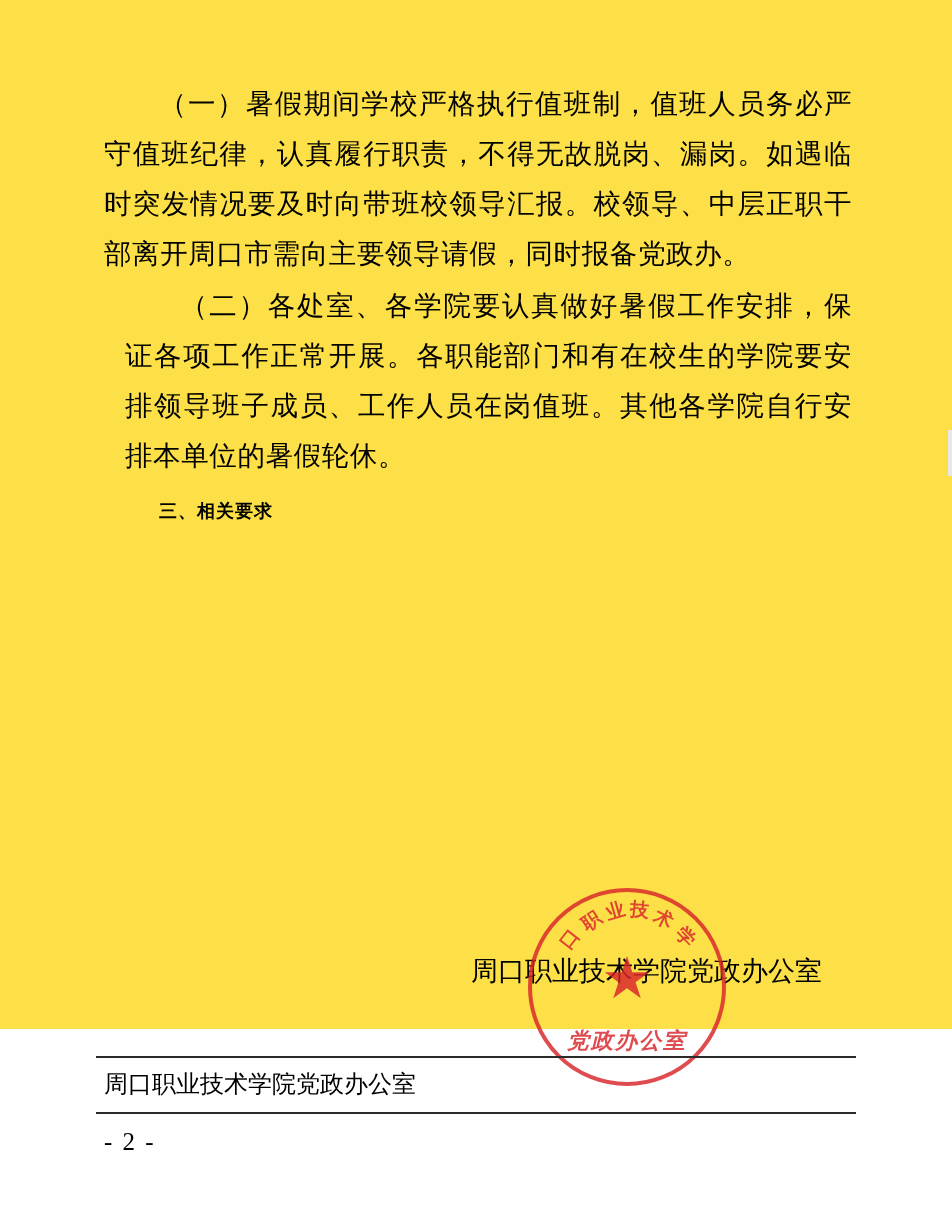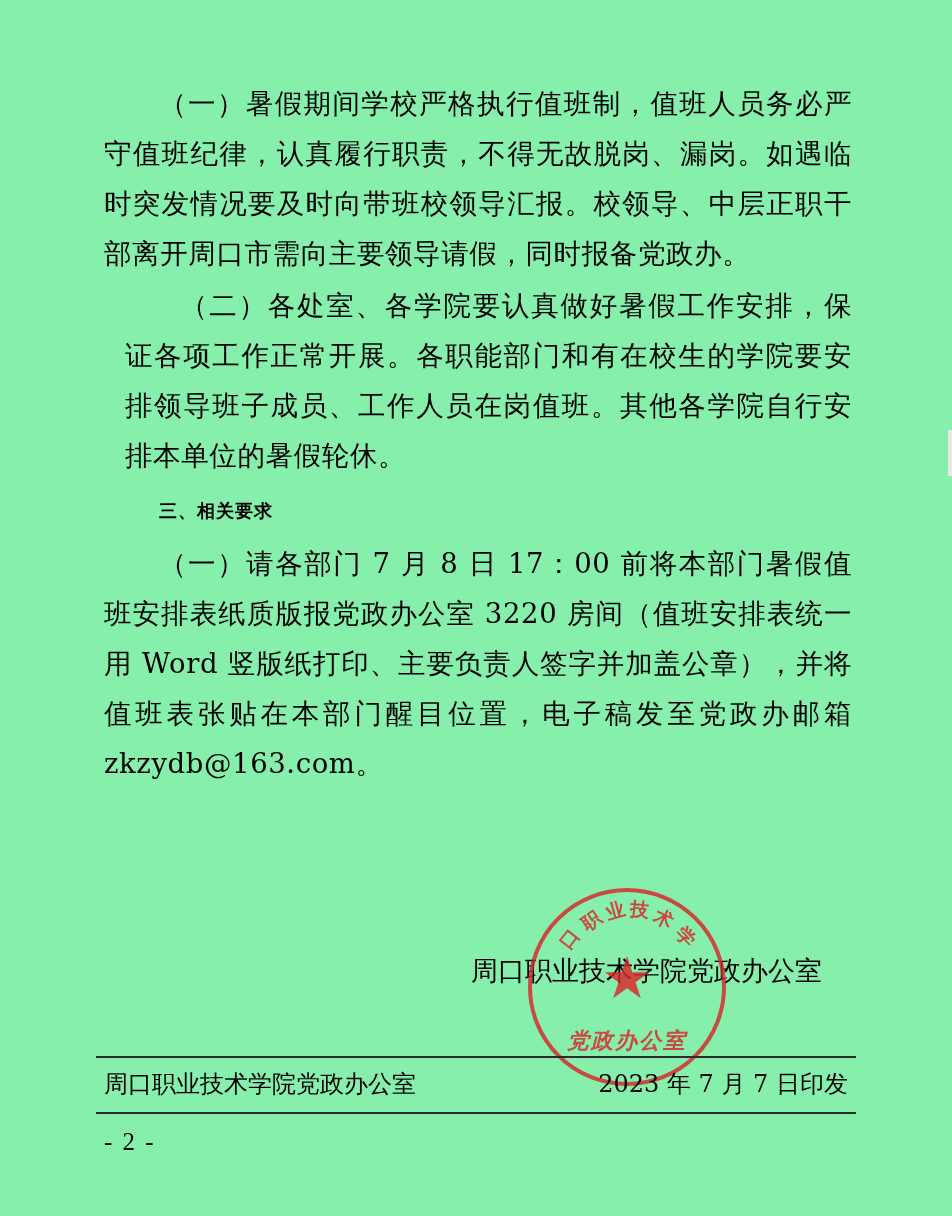--- a/index.html
+++ b/index.html
@@ -12,22 +12,22 @@
     background: #ffffff;
     font-family: "Liberation Serif", serif;
     color: #000000;
     position: relative;
     overflow: hidden;
   }
   .page {
     position: absolute;
     top: 0; left: 0;
     width: 952px;
-    height: 1216px;
-    background: #86efac;
+    height: 1029px;
+    background: #fde047;
   }
   .content {
     position: absolute;
     top: 78px;
     left: 104px;
     width: 748px;
   }
   .para {
     font-size: 27.5px;
     line-height: 50px;
@@ -168,21 +168,20 @@
 <div class="page">
 
   <div class="content">
 
     <p class="para">（一）暑假期间学校严格执行值班制，值班人员务必严守值班纪律，认真履行职责，不得无故脱岗、漏岗。如遇临时突发情况要及时向带班校领导汇报。校领导、中层正职干部离开周口市需向主要领导请假，同时报备党政办。</p>
 
     <p class="para">（二）各处室、各学院要认真做好暑假工作安排，保证各项工作正常开展。各职能部门和有在校生的学院要安排领导班子成员、工作人员在岗值班。其他各学院自行安排本单位的暑假轮休。</p>
 
     <h2 class="heading">三、相关要求</h2>
 
-    <p class="para">（一）请各部门 7 月 8 日 17：00 前将本部门暑假值班安排表纸质版报党政办公室 3220 房间（值班安排表统一用 Word 竖版纸打印、主要负责人签字并加盖公章），并将值班表张贴在本部门醒目位置，电子稿发至党政办邮箱 zkzydb@163.com。</p>
 
 
   </div>
 
   <div class="signature">
     <div class="sig-line1">周口职业技术学院党政办公室</div>
   </div>
 
   <div class="seal">
     <div class="seal-top-text">
@@ -194,21 +193,20 @@
       <span style="left:144px; top:32px; transform:rotate(46deg);">学</span>
     </div>
     <div class="seal-star">★</div>
     <div class="seal-bottom-text">党政办公室</div>
   </div>
 
   <div class="footer-rule-top"></div>
 
   <div class="footer">
     <div>周口职业技术学院党政办公室</div>
-    <div>2023 年 7 月 7 日印发</div>
   </div>
 
   <div class="footer-rule-bottom"></div>
 
   <div class="page-number">- 2 -</div>
 
   <div class="edge-mark"></div>
 
 </div>
 

